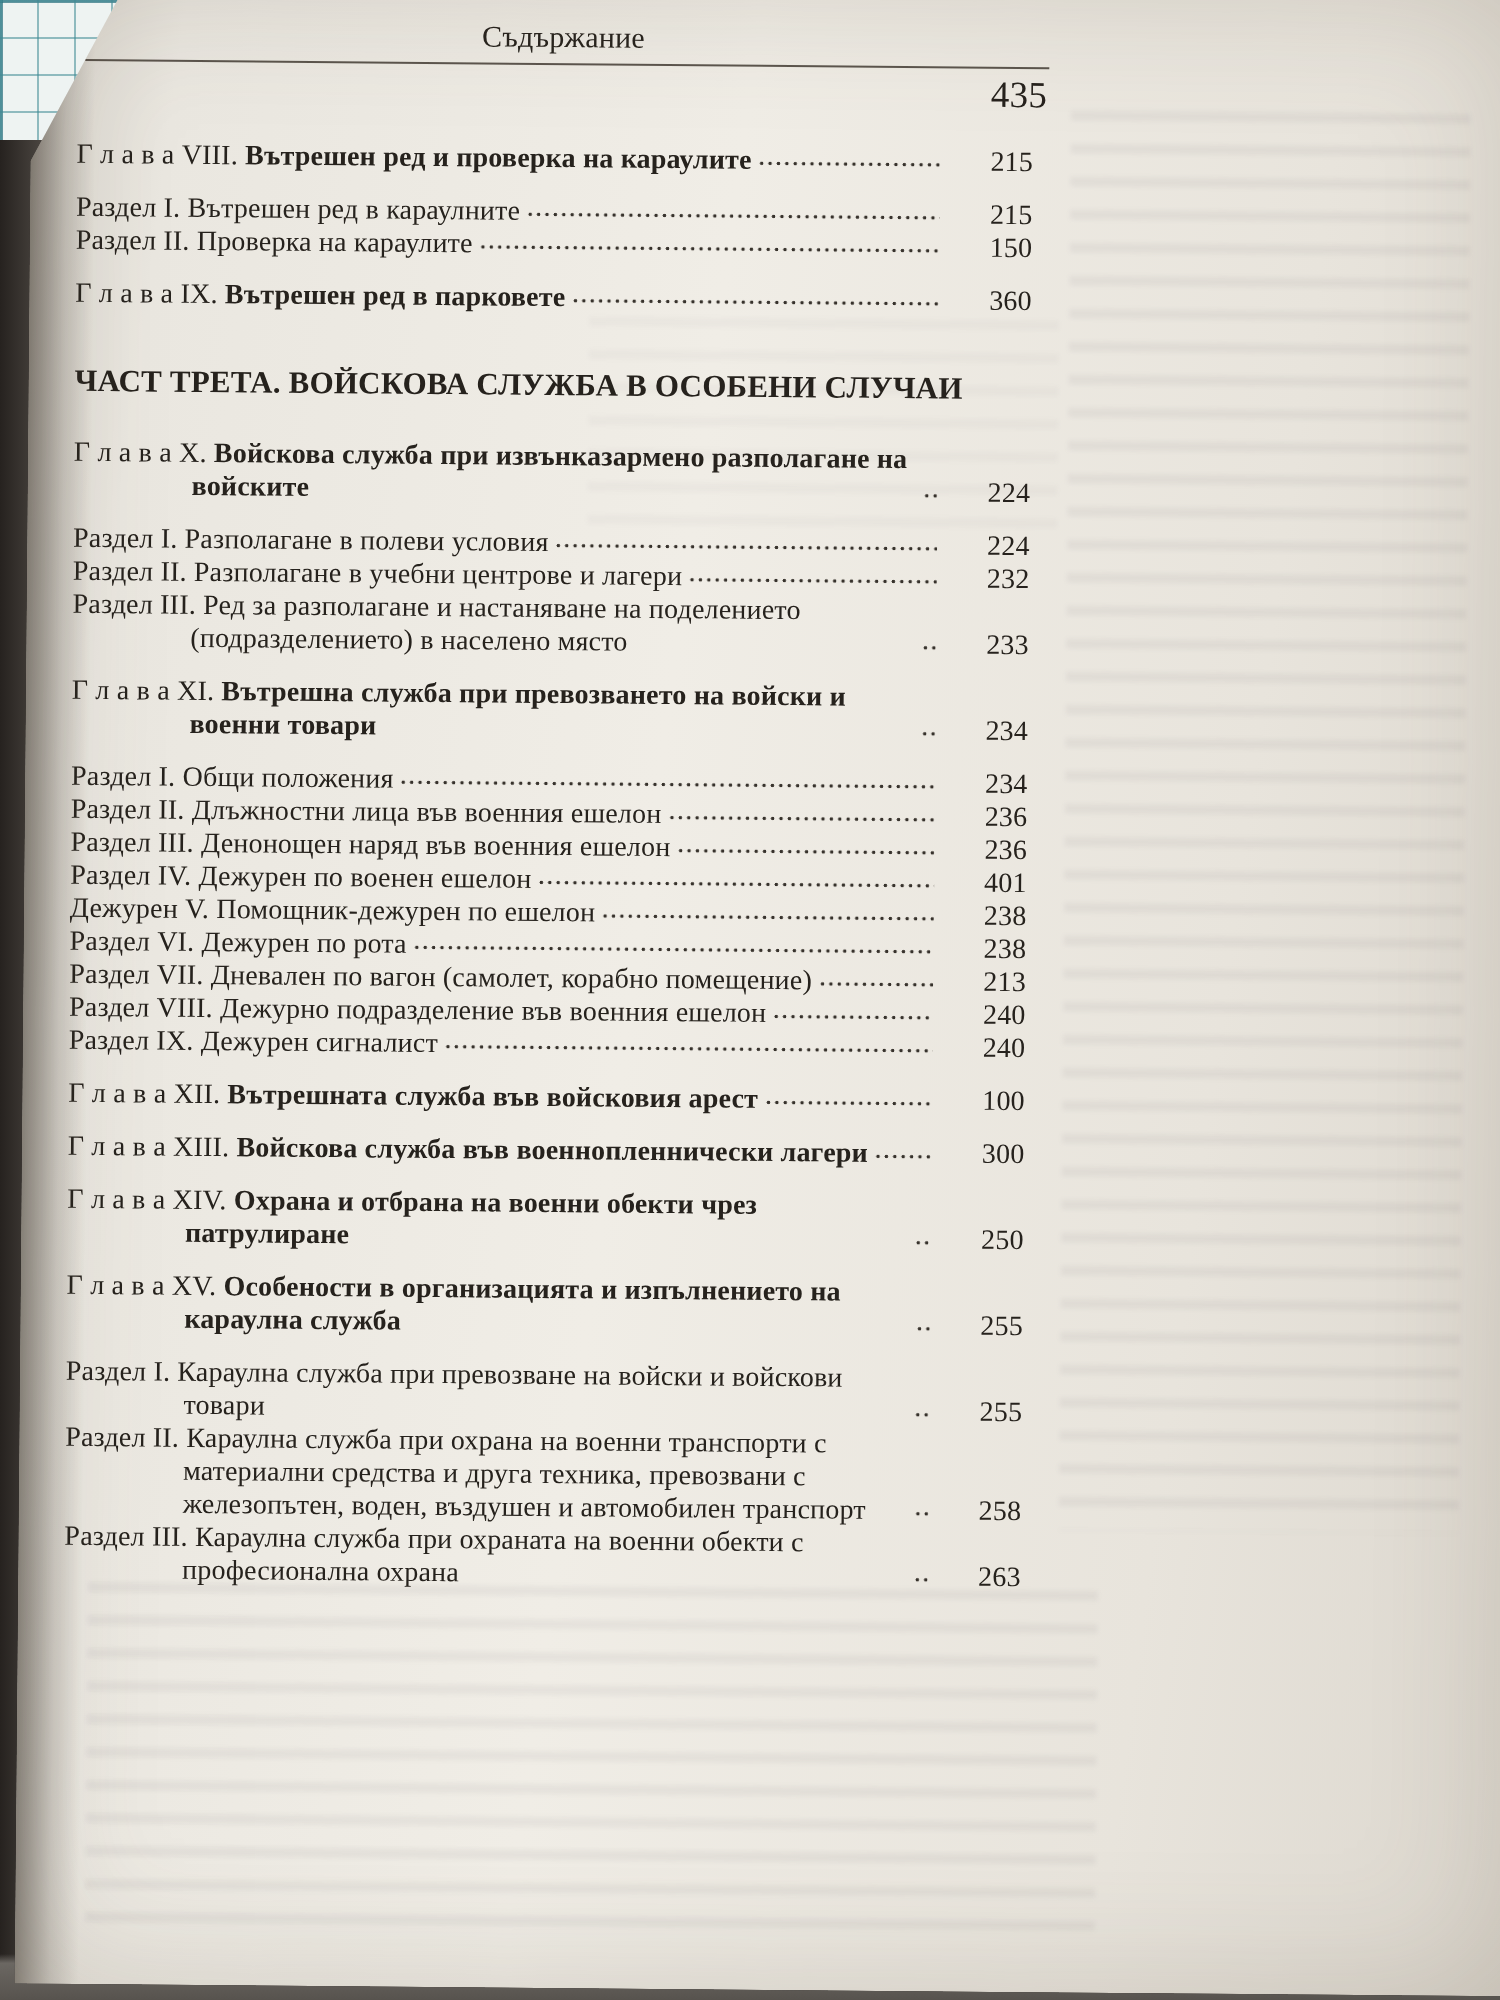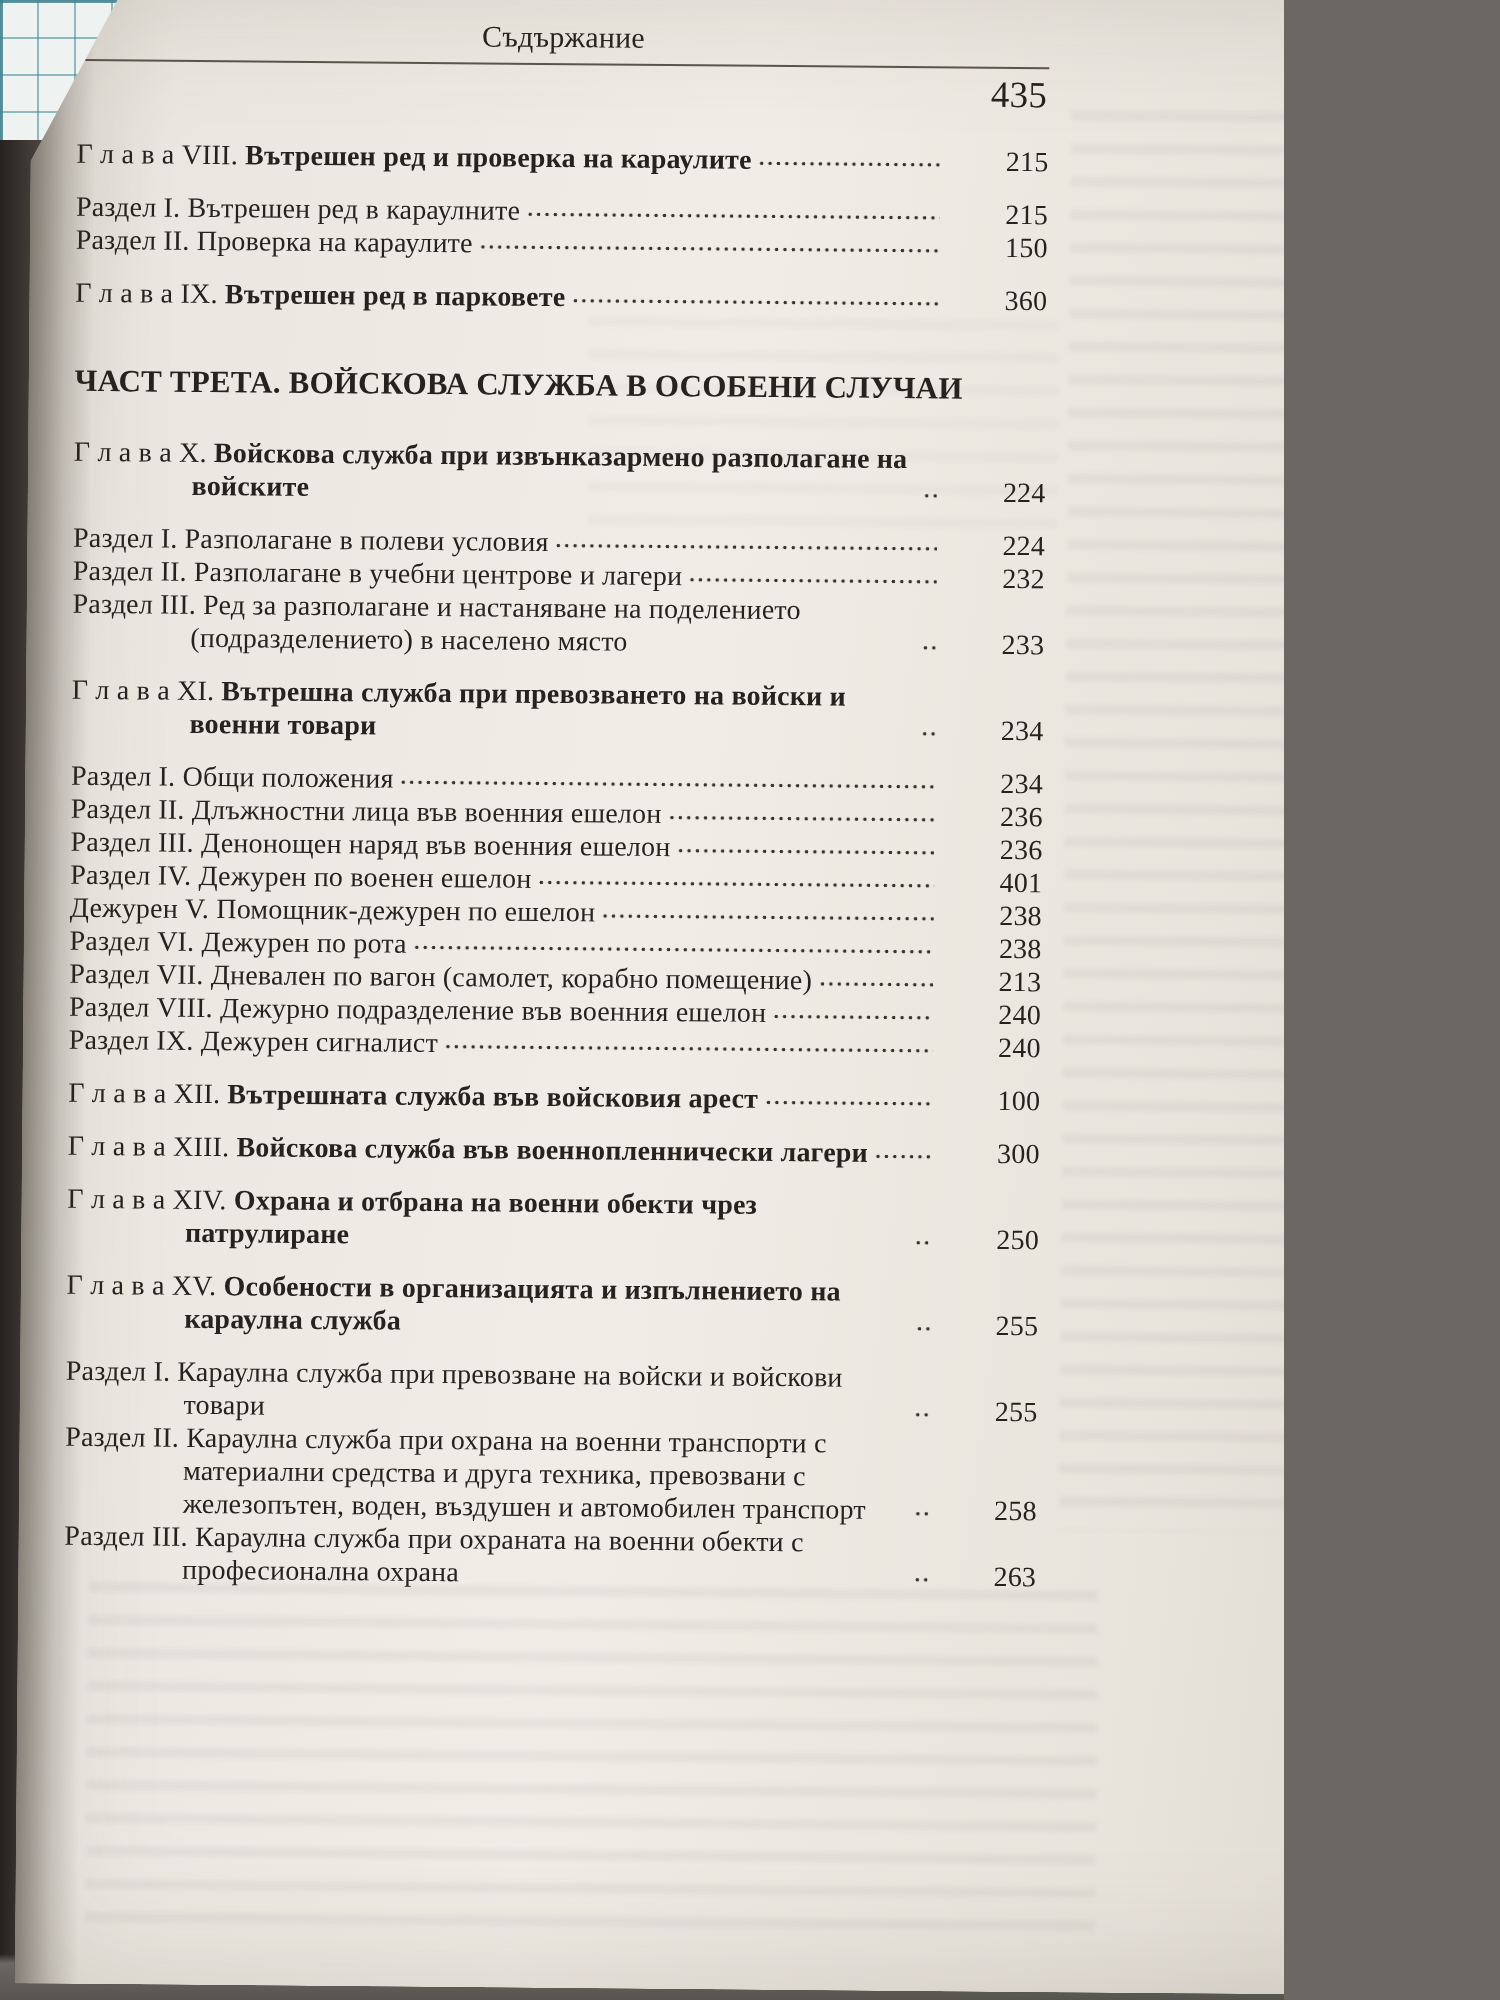--- a/index.html
+++ b/index.html
@@ -1,21 +1,21 @@
 <!DOCTYPE html>
 <html lang="bg"><head>
 <meta charset="utf-8">
 <style>
   html,body{margin:0;padding:0;}
   body{
     width:1500px;height:2000px;overflow:hidden;
     background:#6b6762;
     font-family:"Liberation Serif","DejaVu Serif",serif;
   }
-  .stage{position:relative;width:1284px;height:2000px;overflow:hidden;}
+  .stage{position:relative;width:1500px;height:2000px;overflow:hidden;}
 
   
   .graph-paper{
     position:absolute;left:0;top:0;width:190px;height:235px;
     background-color:#eef3f2;
     background-image:
       linear-gradient(rgba(64,138,148,.55) 2px, transparent 2px),
       linear-gradient(90deg, rgba(64,138,148,.55) 2px, transparent 2px),
       linear-gradient(rgba(38,110,124,.7) 3px, transparent 3px),
       linear-gradient(90deg, rgba(38,110,124,.7) 3px, transparent 3px);
@@ -74,21 +74,21 @@
   .pagenum{text-align:right;font-size:37px;line-height:40px;padding-right:2px;}
 
   .toc{margin-top:30px;}
   .entry{display:flex;align-items:flex-end;}
   .entry .txt{padding-left:118px;text-indent:-118px;min-width:0;}
   .entry .leader{
     flex:1 1 16px;min-width:14px;height:10px;margin:0 8px 7px 7px;
     background-image:radial-gradient(circle at 3.2px 4.5px, rgba(45,40,34,.95) 1.55px, rgba(45,40,34,0) 2.05px);
     background-size:8.4px 10px;background-repeat:repeat-x;background-position:left bottom;
   }
-  .entry .pg{flex:0 0 auto;min-width:58px;text-align:right;margin-left:42px;}
+  .entry .pg{flex:0 0 auto;min-width:58px;text-align:left;margin-left:42px;}
 
   .entry.chapter{margin:20px 0;}
   .entry.chapter .tit{font-weight:700;}
   .entry.section{margin:0;}
   .entry.part{margin:52px 0 34px;}
   .entry.part .txt{padding-left:0;text-indent:0;}
   .entry.part .lab,.entry.part .tit{font-weight:700;font-size:31px;line-height:40px;}
 </style>
 </head>
 <body>

